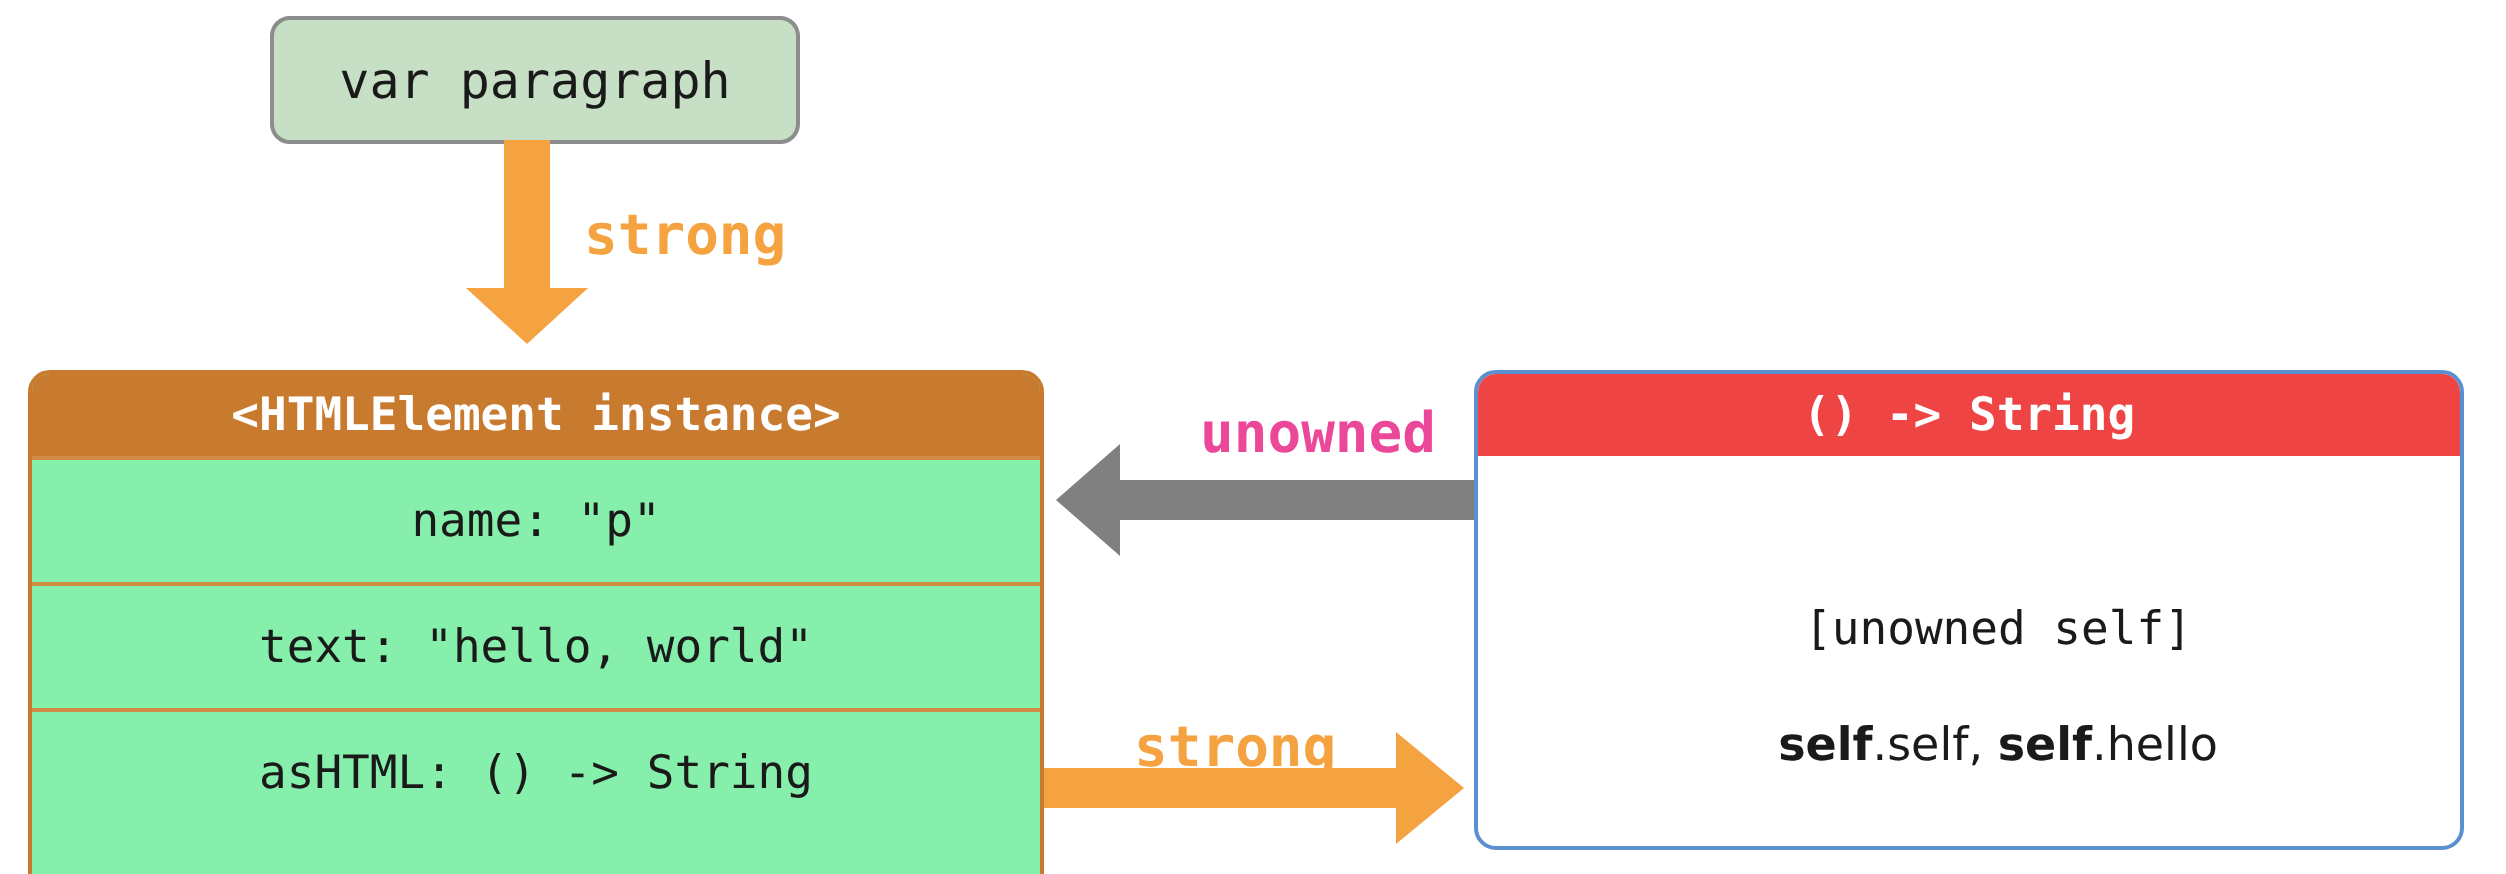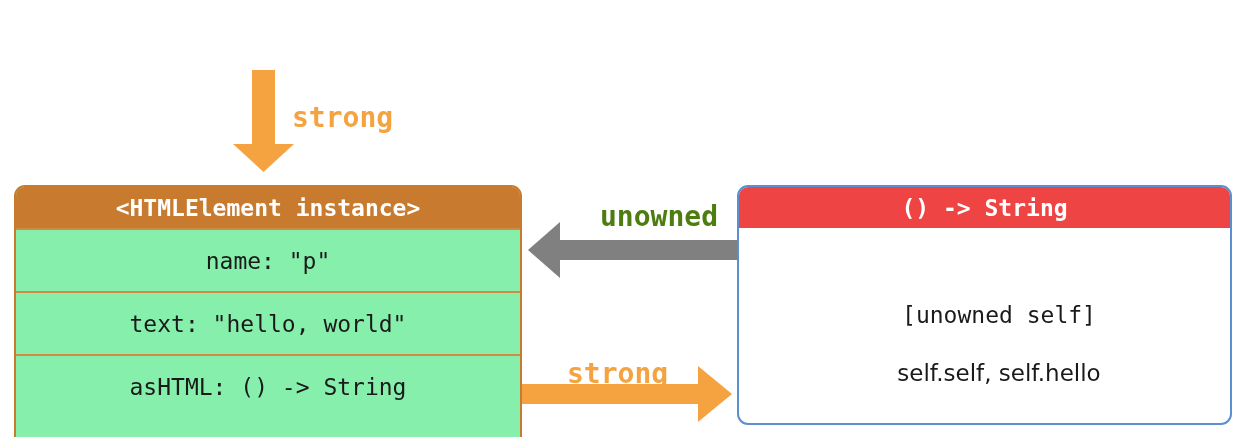--- a/index.html
+++ b/index.html
@@ -133,39 +133,39 @@
     font-size: 23px;
     color: #1a1a1a;
     white-space: pre;
   }
   .closure-usage {
     font-family: "DejaVu Sans", sans-serif;
     font-size: 23px;
     color: #1a1a1a;
     white-space: pre;
   }
-  .closure-usage b { font-weight: normal; }
+  .closure-usage b { font-weight: bold; }
 
   
   .arrow-label {
     position: absolute;
     font-family: "DejaVu Sans Mono", monospace;
     font-size: 28px;
     font-weight: bold;
     white-space: pre;
   }
   .label-strong-top {
     left: 292px;
     top: 101px;
     color: #f5a341;
   }
   .label-unowned {
     left: 600px;
     top: 200px;
-    color: #4d7c0f;
+    color: #ec4899;
   }
   .label-strong-bottom {
     left: 567px;
     top: 357px;
     color: #f5a341;
   }
 
   svg.arrows {
     position: absolute;
     left: 0;
@@ -173,20 +173,23 @@
     width: 1253px;
     height: 437px;
     pointer-events: none;
   }
 </style>
 </head>
 <body>
 
 <div class="canvas">
 
+  <div class="var-box">
+    <span class="var-box-label">var paragraph</span>
+  </div>
 
   <svg class="arrows" viewBox="0 0 1253 437">
 
     <g>
       <rect x="252" y="70" width="23" height="78" fill="#f5a341"></rect>
       <polygon points="233,144 294,144 263.5,172" fill="#f5a341"></polygon>
     </g>
 
     <g>
       <rect x="560" y="240" width="180" height="20" fill="#808080"></rect>

